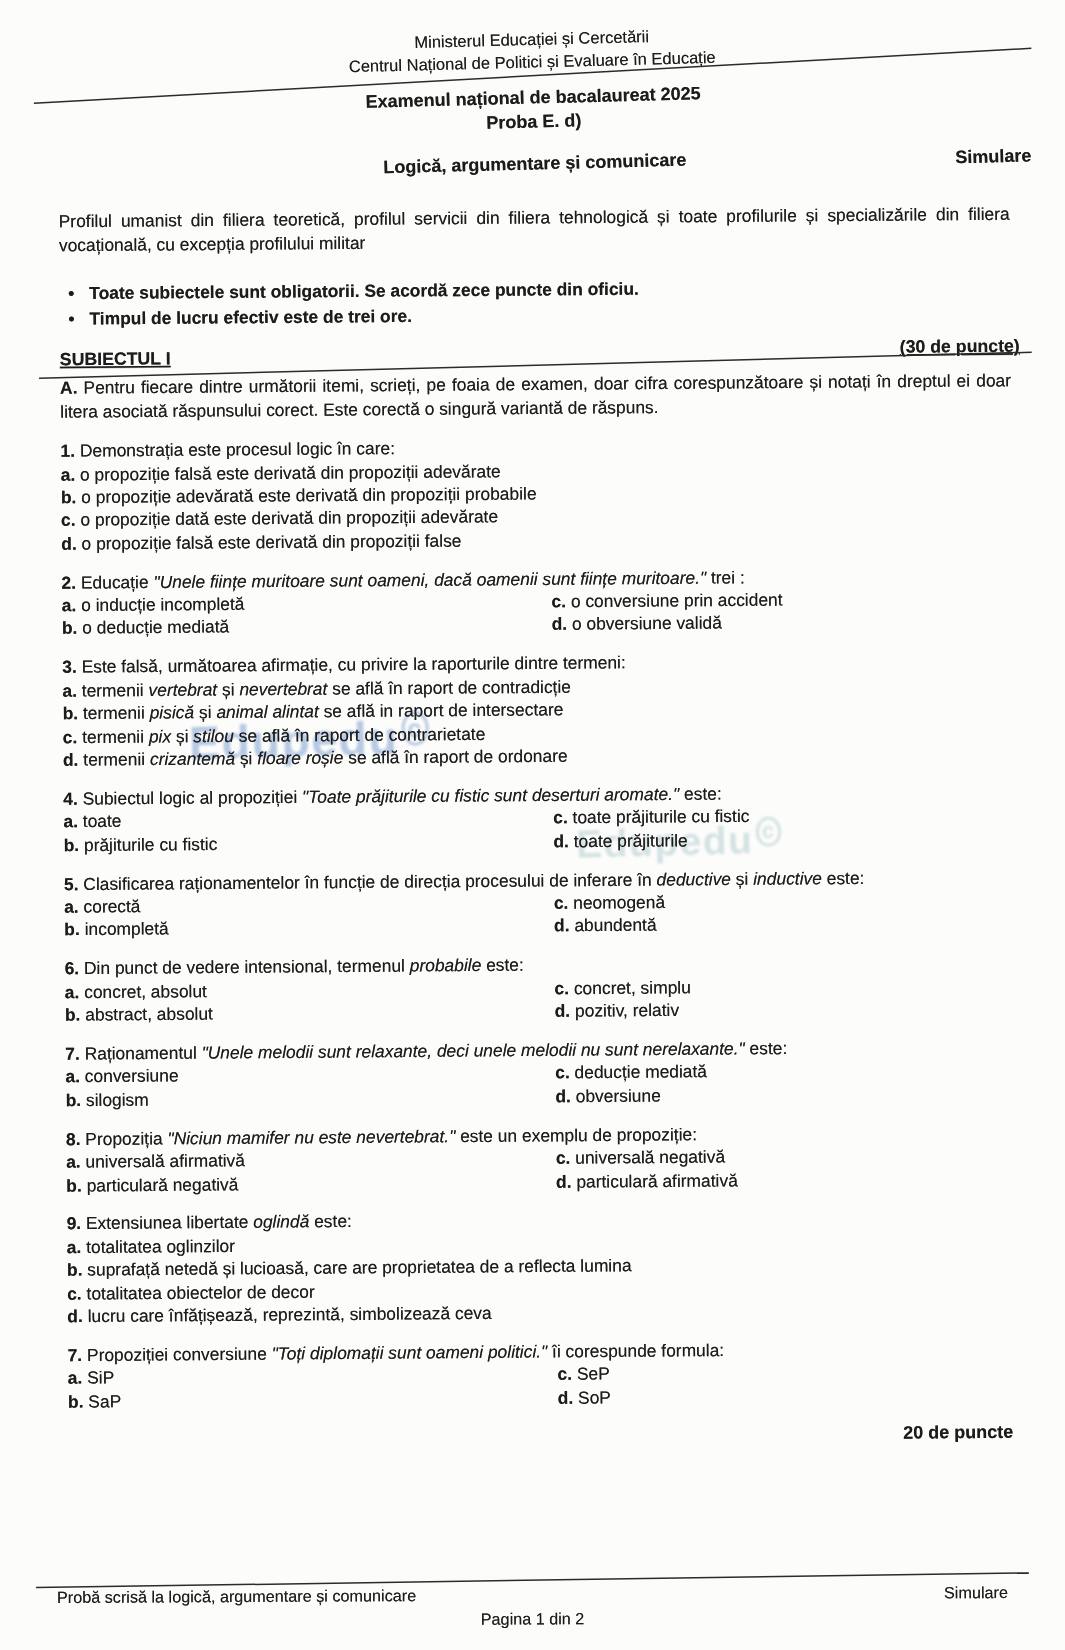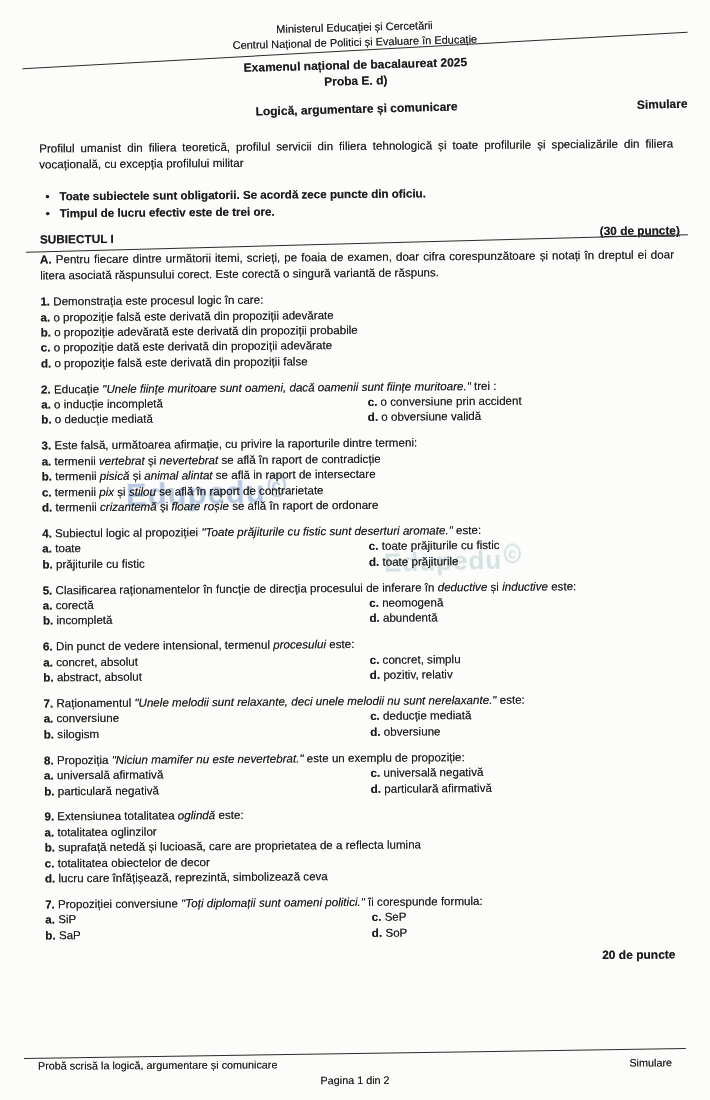--- a/index.html
+++ b/index.html
@@ -21,21 +21,21 @@
   .session-top{position:absolute;right:-14px;top:3px;font-weight:bold;font-size:12px;}
 
   
   .profile-note{margin-top:20px;font-size:11.6px;line-height:16px;text-align:justify;}
   .bullets{margin-top:15px;}
   .bullet{font-weight:bold;font-size:11.6px;line-height:17px;padding-left:20px;position:relative;}
   .bullet::before{content:"\2022";position:absolute;left:6px;top:0;}
 
   
   .section-row{position:relative;margin-top:11px;font-size:11.8px;font-weight:bold;height:16px;}
-  .sec-title{position:absolute;left:0;top:0;}
+  .sec-title{position:absolute;left:0;top:0;text-decoration:underline;}
   .sec-points{position:absolute;right:-6px;top:-4px;text-decoration:underline;}
   .sec-rule{position:absolute;left:-14px;right:-14px;top:13px;border-top:1.5px solid #2b2b2b;transform:rotate(-1.05deg);}
 
   .instruction{margin-top:3px;font-size:11.6px;line-height:15.8px;text-align:justify;}
   .bd{font-weight:bold;}
   .it{font-style:italic;}
 
   
   .questions{margin-top:5px;}
   .question{margin-top:10.5px;font-size:11.6px;line-height:15.4px;}
@@ -137,21 +137,21 @@
         <div class="question">
           <div class="q-text"><span class="q-num">5.</span> <span>Clasificarea raționamentelor în funcție de direcția procesului de inferare în </span><span class="it">deductive</span><span> și </span><span class="it">inductive</span><span> este:</span></div>
           <div class="opts two-col">
             <div class="opt"><span class="opt-label">a.</span> <span>corectă</span></div>
             <div class="opt"><span class="opt-label">b.</span> <span>incompletă</span></div>
             <div class="opt"><span class="opt-label">c.</span> <span>neomogenă</span></div>
             <div class="opt"><span class="opt-label">d.</span> <span>abundentă</span></div>
           </div>
         </div>
         <div class="question">
-          <div class="q-text"><span class="q-num">6.</span> <span>Din punct de vedere intensional, termenul </span><span class="it">procesului</span><span> este:</span></div>
+          <div class="q-text"><span class="q-num">6.</span> <span>Din punct de vedere intensional, termenul </span><span class="it">probabile</span><span> este:</span></div>
           <div class="opts two-col">
             <div class="opt"><span class="opt-label">a.</span> <span>concret, absolut</span></div>
             <div class="opt"><span class="opt-label">b.</span> <span>abstract, absolut</span></div>
             <div class="opt"><span class="opt-label">c.</span> <span>concret, simplu</span></div>
             <div class="opt"><span class="opt-label">d.</span> <span>pozitiv, relativ</span></div>
           </div>
         </div>
         <div class="question">
           <div class="q-text"><span class="q-num">7.</span> <span>Raționamentul </span><span class="it">"Unele melodii sunt relaxante, deci unele melodii nu sunt nerelaxante."</span><span> este:</span></div>
           <div class="opts two-col">
@@ -164,21 +164,21 @@
         <div class="question">
           <div class="q-text"><span class="q-num">8.</span> <span>Propoziția </span><span class="it">"Niciun mamifer nu este nevertebrat."</span><span> este un exemplu de propoziție:</span></div>
           <div class="opts two-col">
             <div class="opt"><span class="opt-label">a.</span> <span>universală afirmativă</span></div>
             <div class="opt"><span class="opt-label">b.</span> <span>particulară negativă</span></div>
             <div class="opt"><span class="opt-label">c.</span> <span>universală negativă</span></div>
             <div class="opt"><span class="opt-label">d.</span> <span>particulară afirmativă</span></div>
           </div>
         </div>
         <div class="question">
-          <div class="q-text"><span class="q-num">9.</span> <span>Extensiunea totalitatea </span><span class="it">oglindă</span><span> este:</span></div>
+          <div class="q-text"><span class="q-num">9.</span> <span>Extensiunea libertate </span><span class="it">oglindă</span><span> este:</span></div>
           <div class="opts">
             <div class="opt"><span class="opt-label">a.</span> <span>totalitatea oglinzilor</span></div>
             <div class="opt"><span class="opt-label">b.</span> <span>suprafață netedă și lucioasă, care are proprietatea de a reflecta lumina</span></div>
             <div class="opt"><span class="opt-label">c.</span> <span>totalitatea obiectelor de decor</span></div>
             <div class="opt"><span class="opt-label">d.</span> <span>lucru care înfățișează, reprezintă, simbolizează ceva</span></div>
           </div>
         </div>
         <div class="question">
           <div class="q-text"><span class="q-num">7.</span> <span>Propoziției conversiune </span><span class="it">"Toți diplomații sunt oameni politici."</span><span> îi corespunde formula:</span></div>
           <div class="opts two-col">

